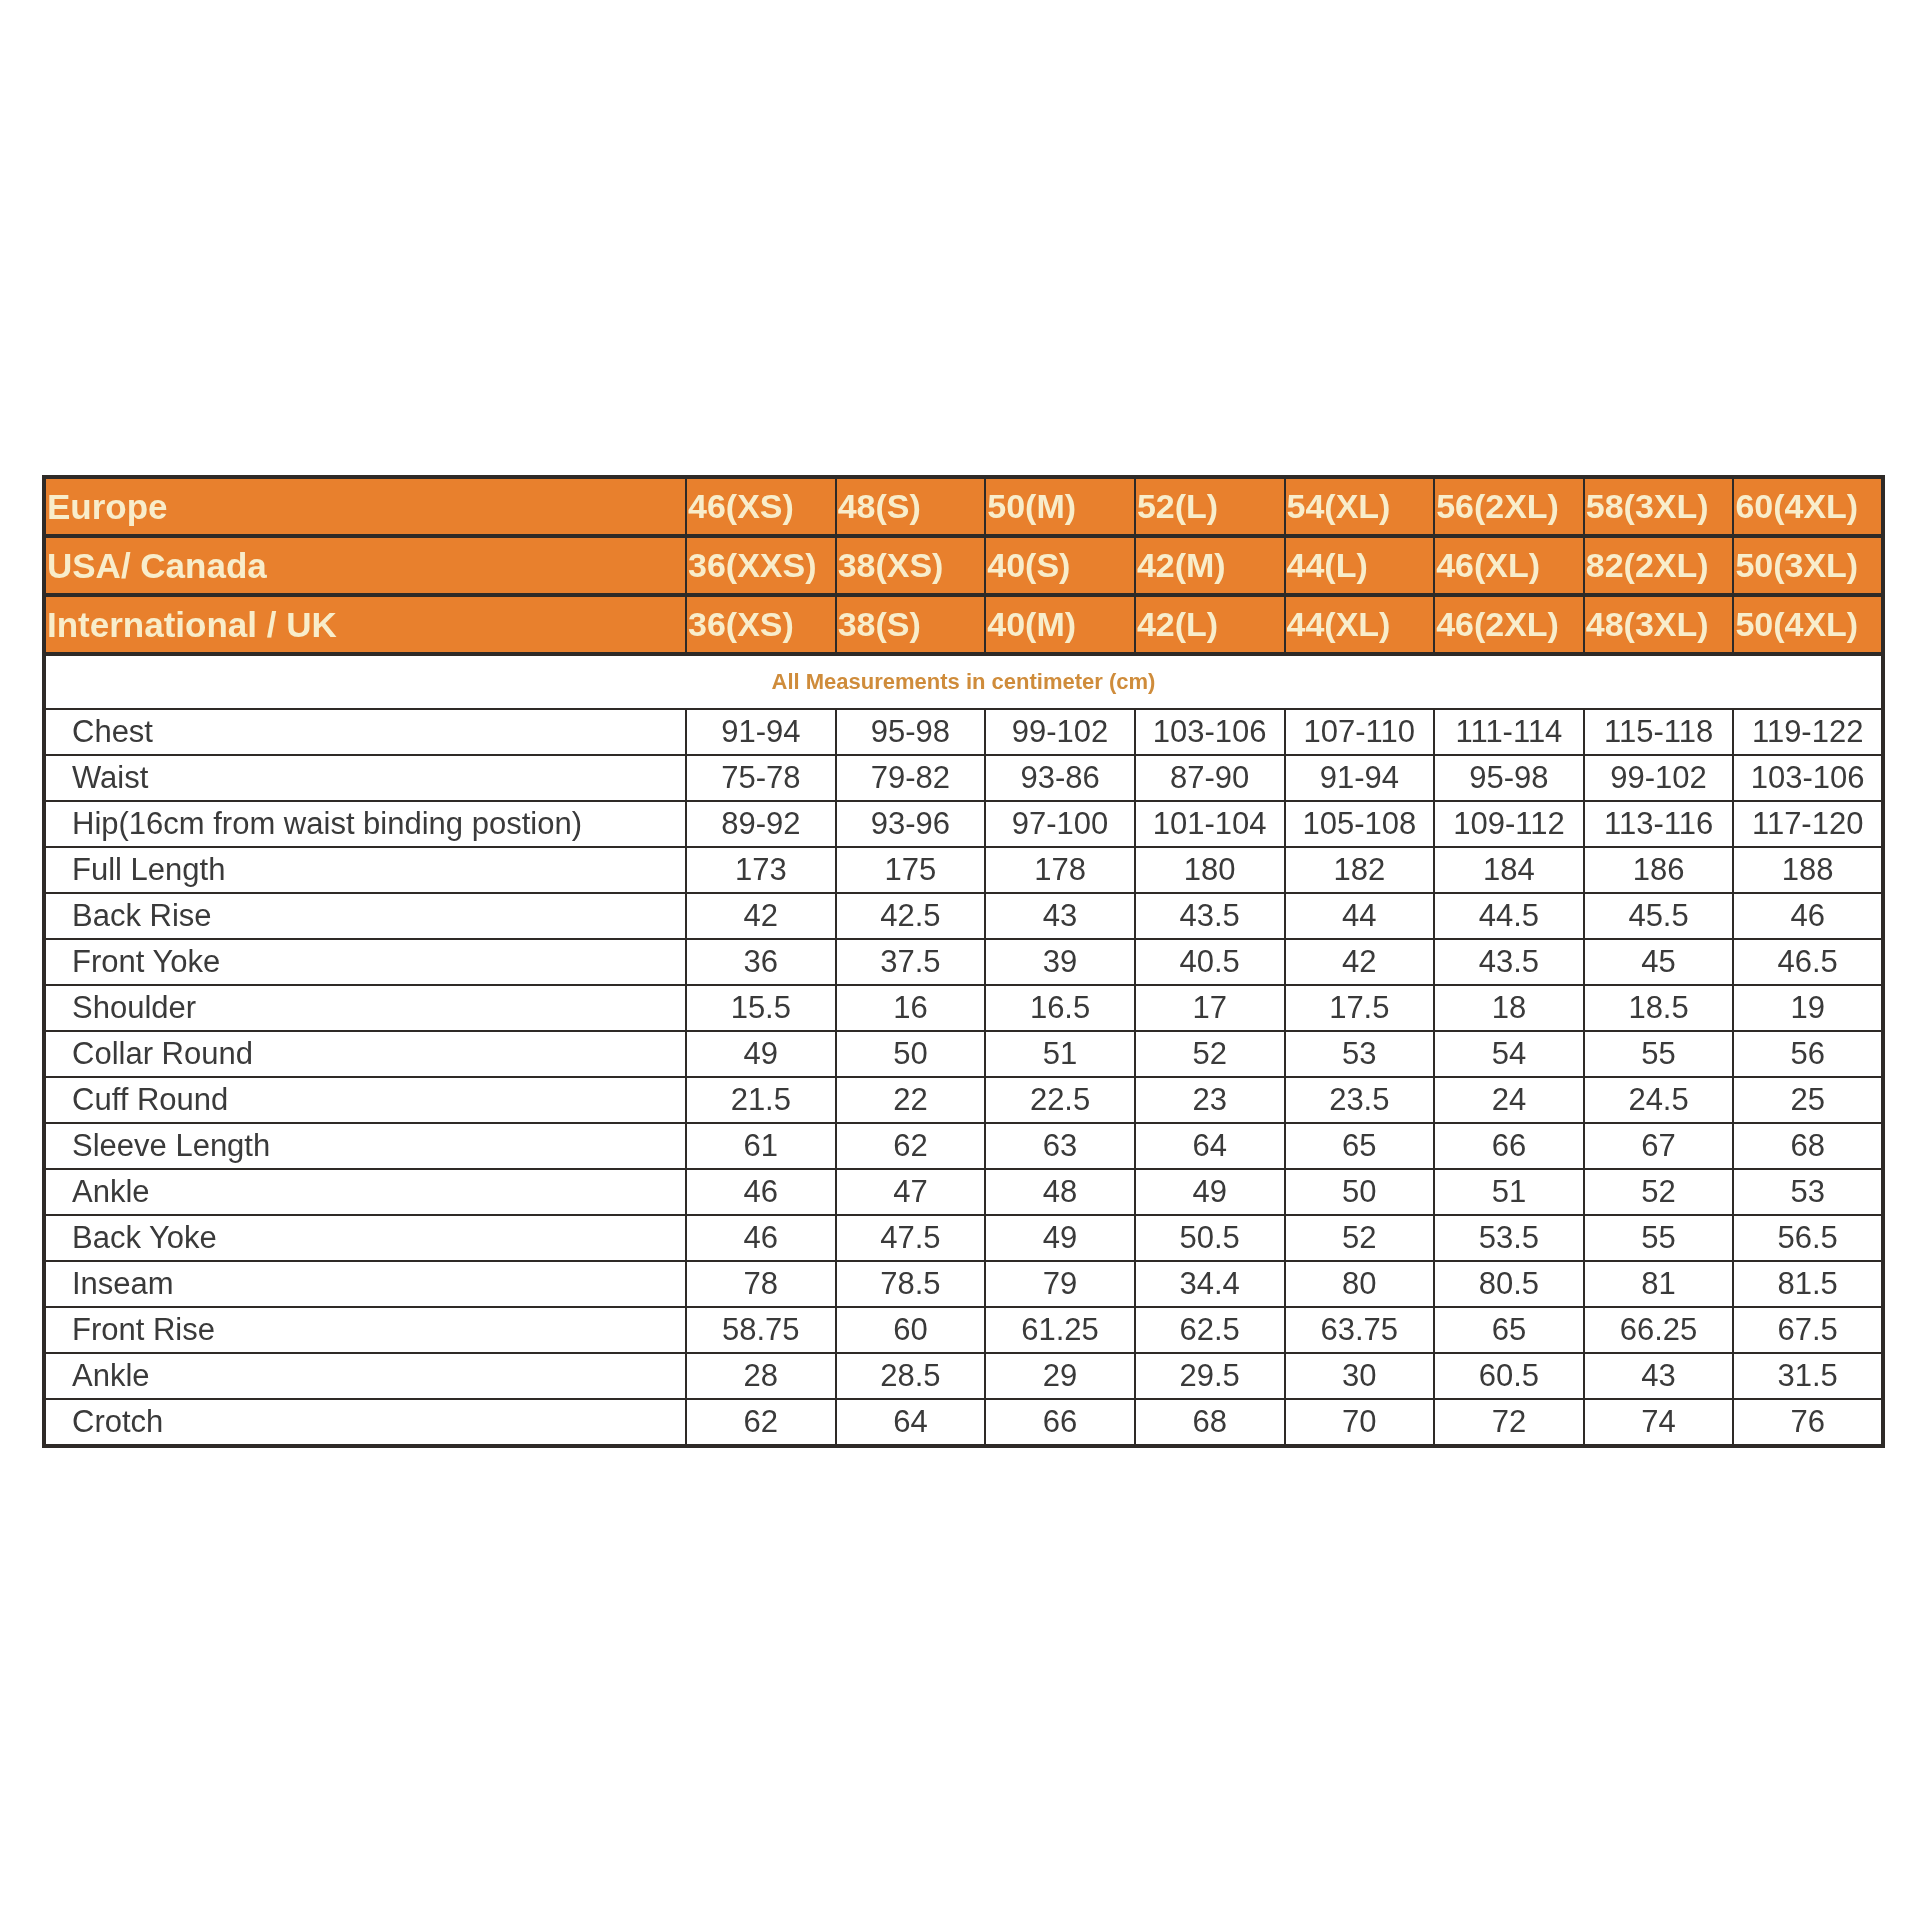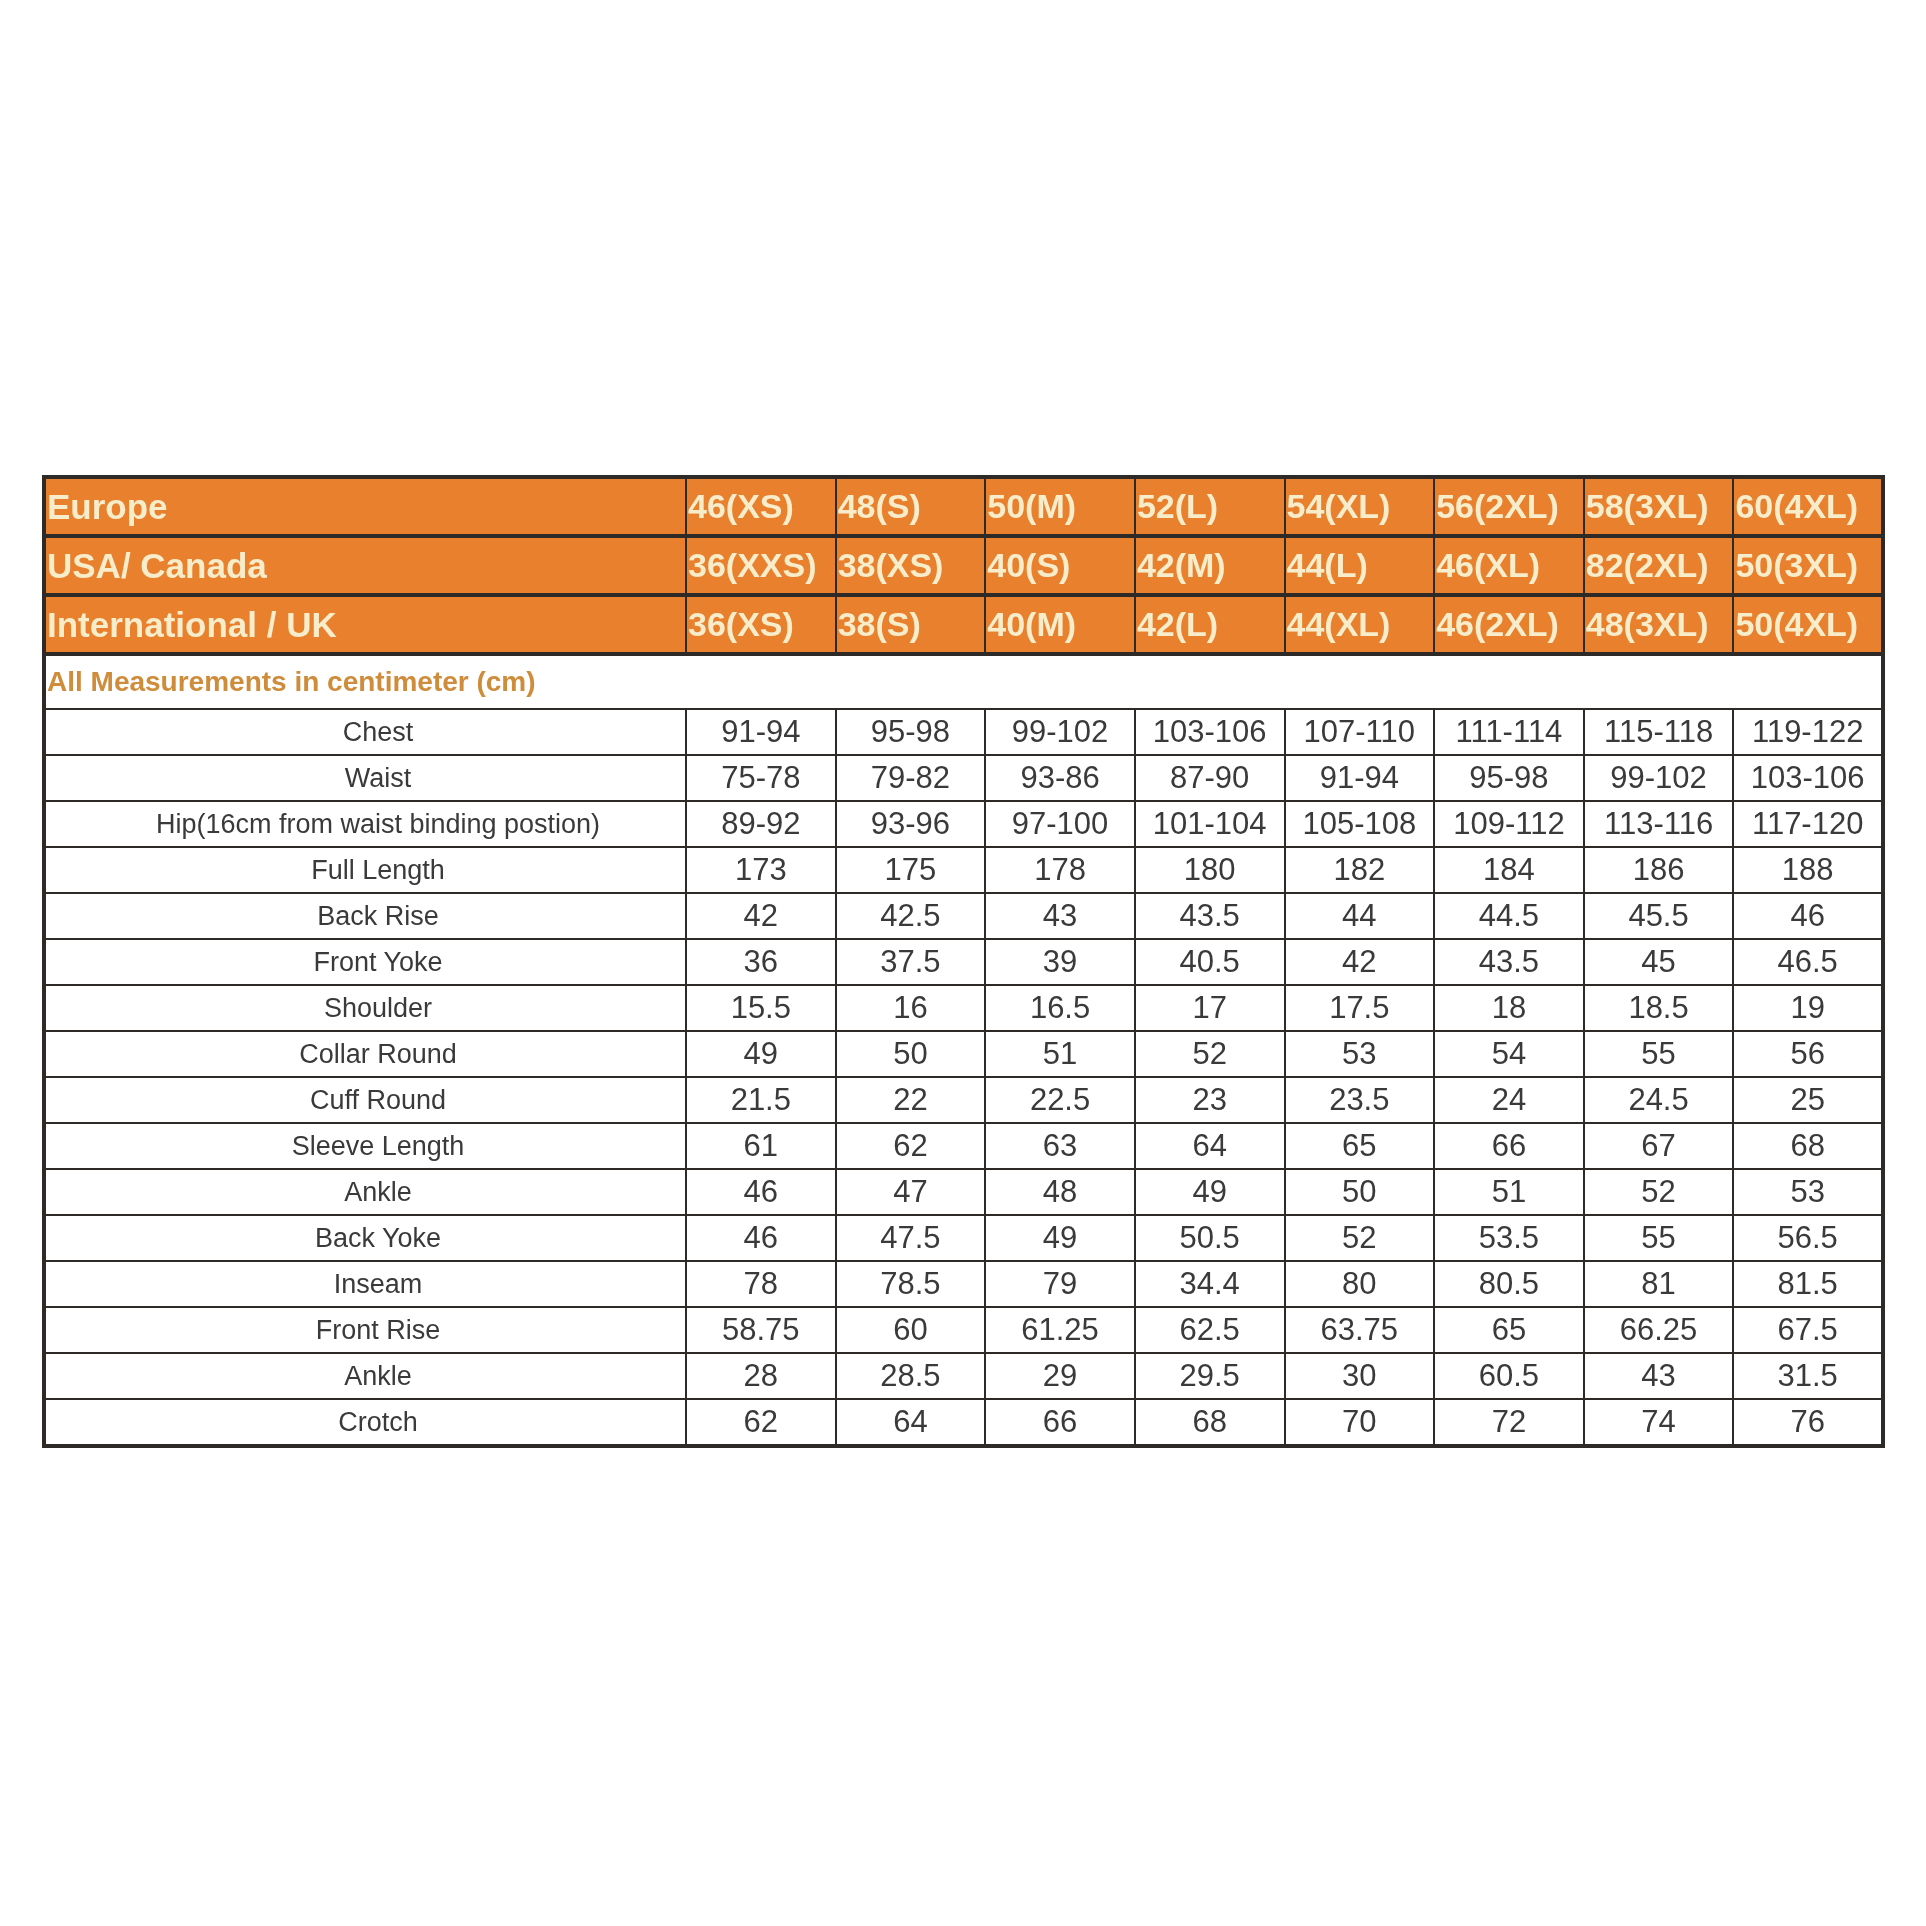--- a/index.html
+++ b/index.html
@@ -43,37 +43,37 @@
     text-align: left;
     border-bottom-width: 4px;
     border-top-width: 4px;
   }
   tr.hdr th.sys-label {
     font-size: 35px;
   }
   
   tr.note-row td {
     height: 50px;
-    text-align: left;
+    text-align: center;
     font-weight: bold;
-    font-size: 28px;
+    font-size: 22px;
     color: var(--note-text, #cf8c3b);
     background: #ffffff;
   }
   
   tr.meas td {
     height: 42px;
     font-size: 31px;
     color: var(--body-text, #3a3a3a);
     background: #ffffff;
   }
   tr.meas td.label {
-    text-align: center;
+    text-align: left;
     padding-left: 26px;
-    font-size: 27px;
+    font-size: 31px;
   }
   tr.meas td.val {
     text-align: center;
   }
 </style>
 </head>
 <body>
 
 <div class="page">
   <div class="table-wrap">

